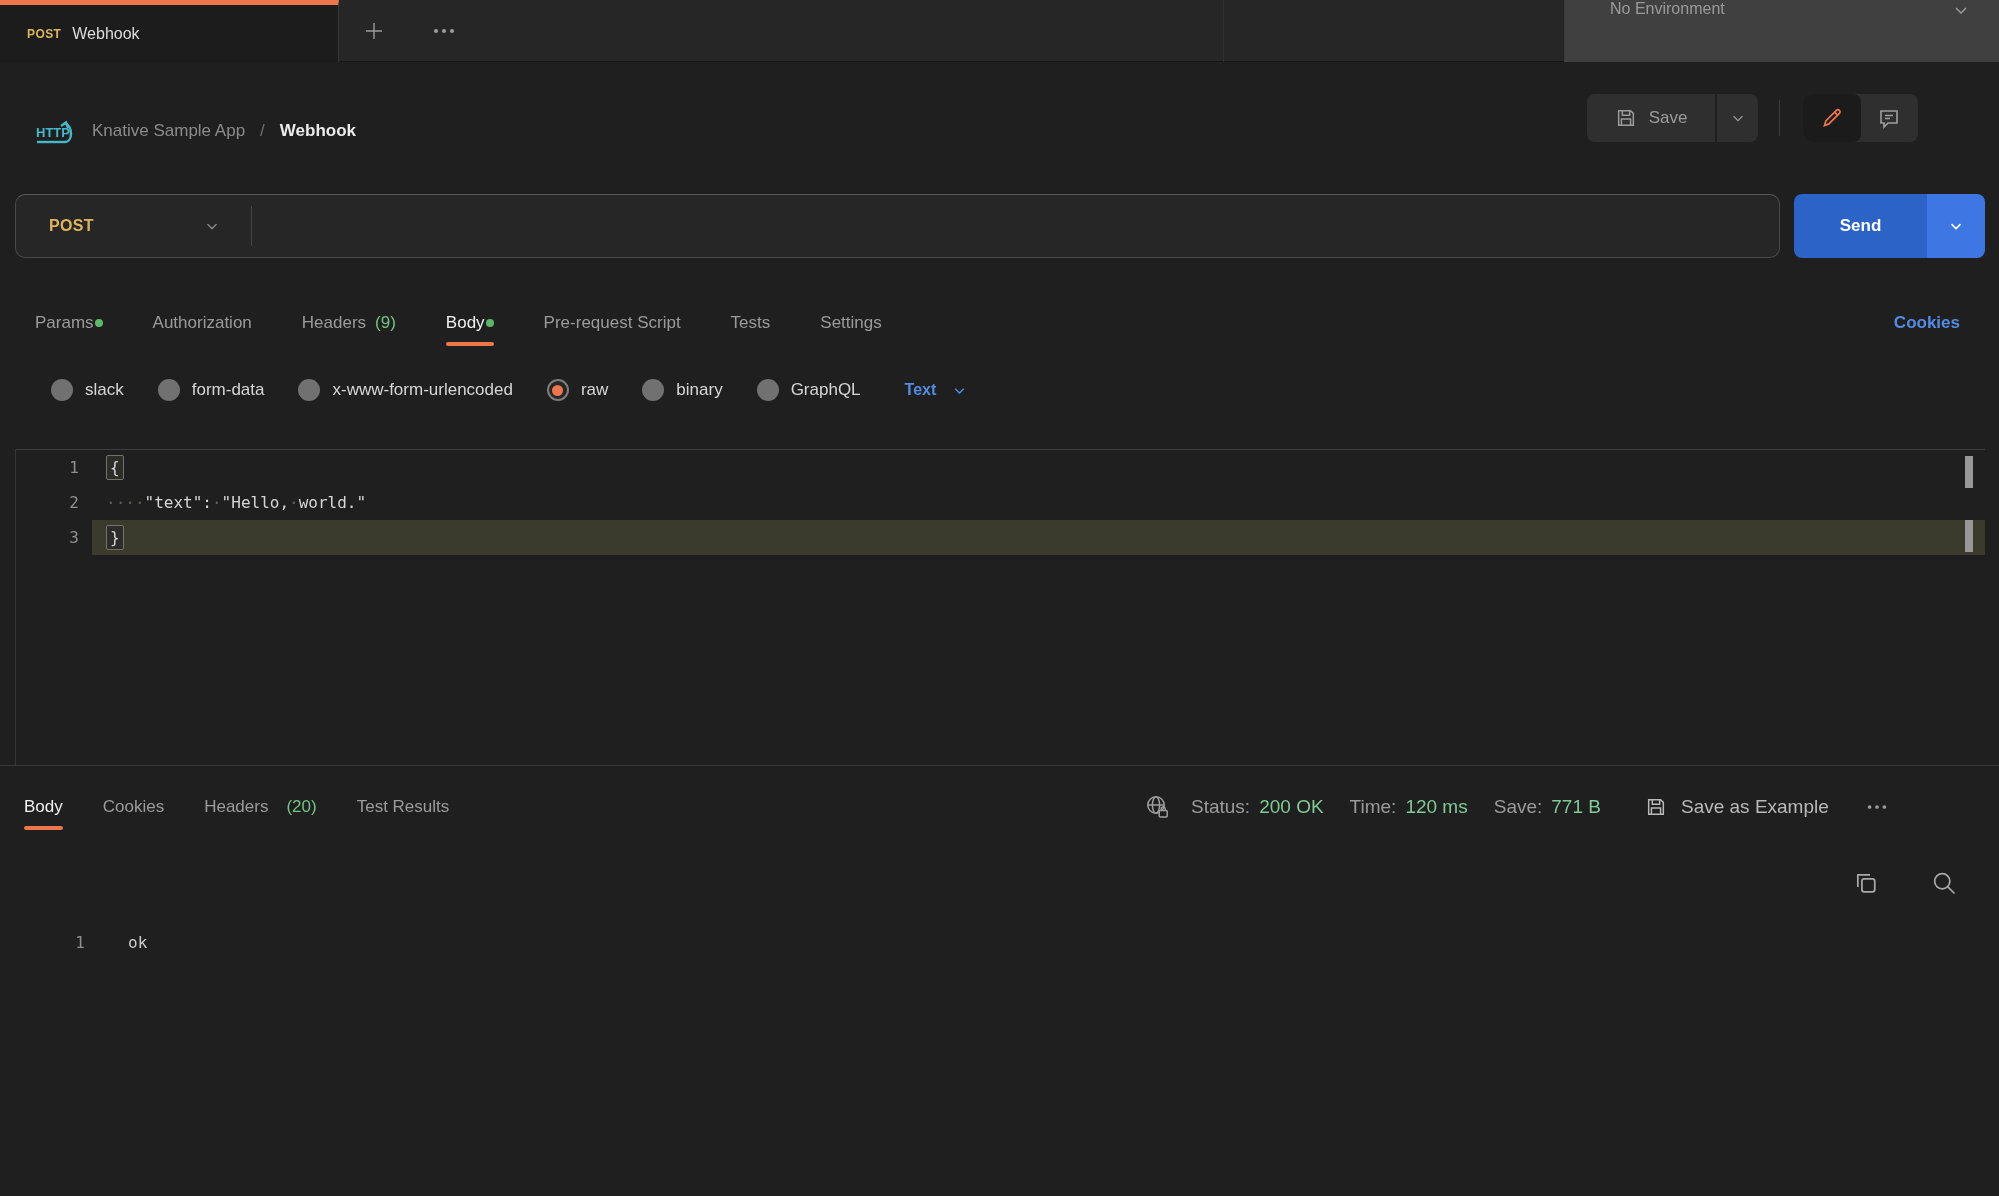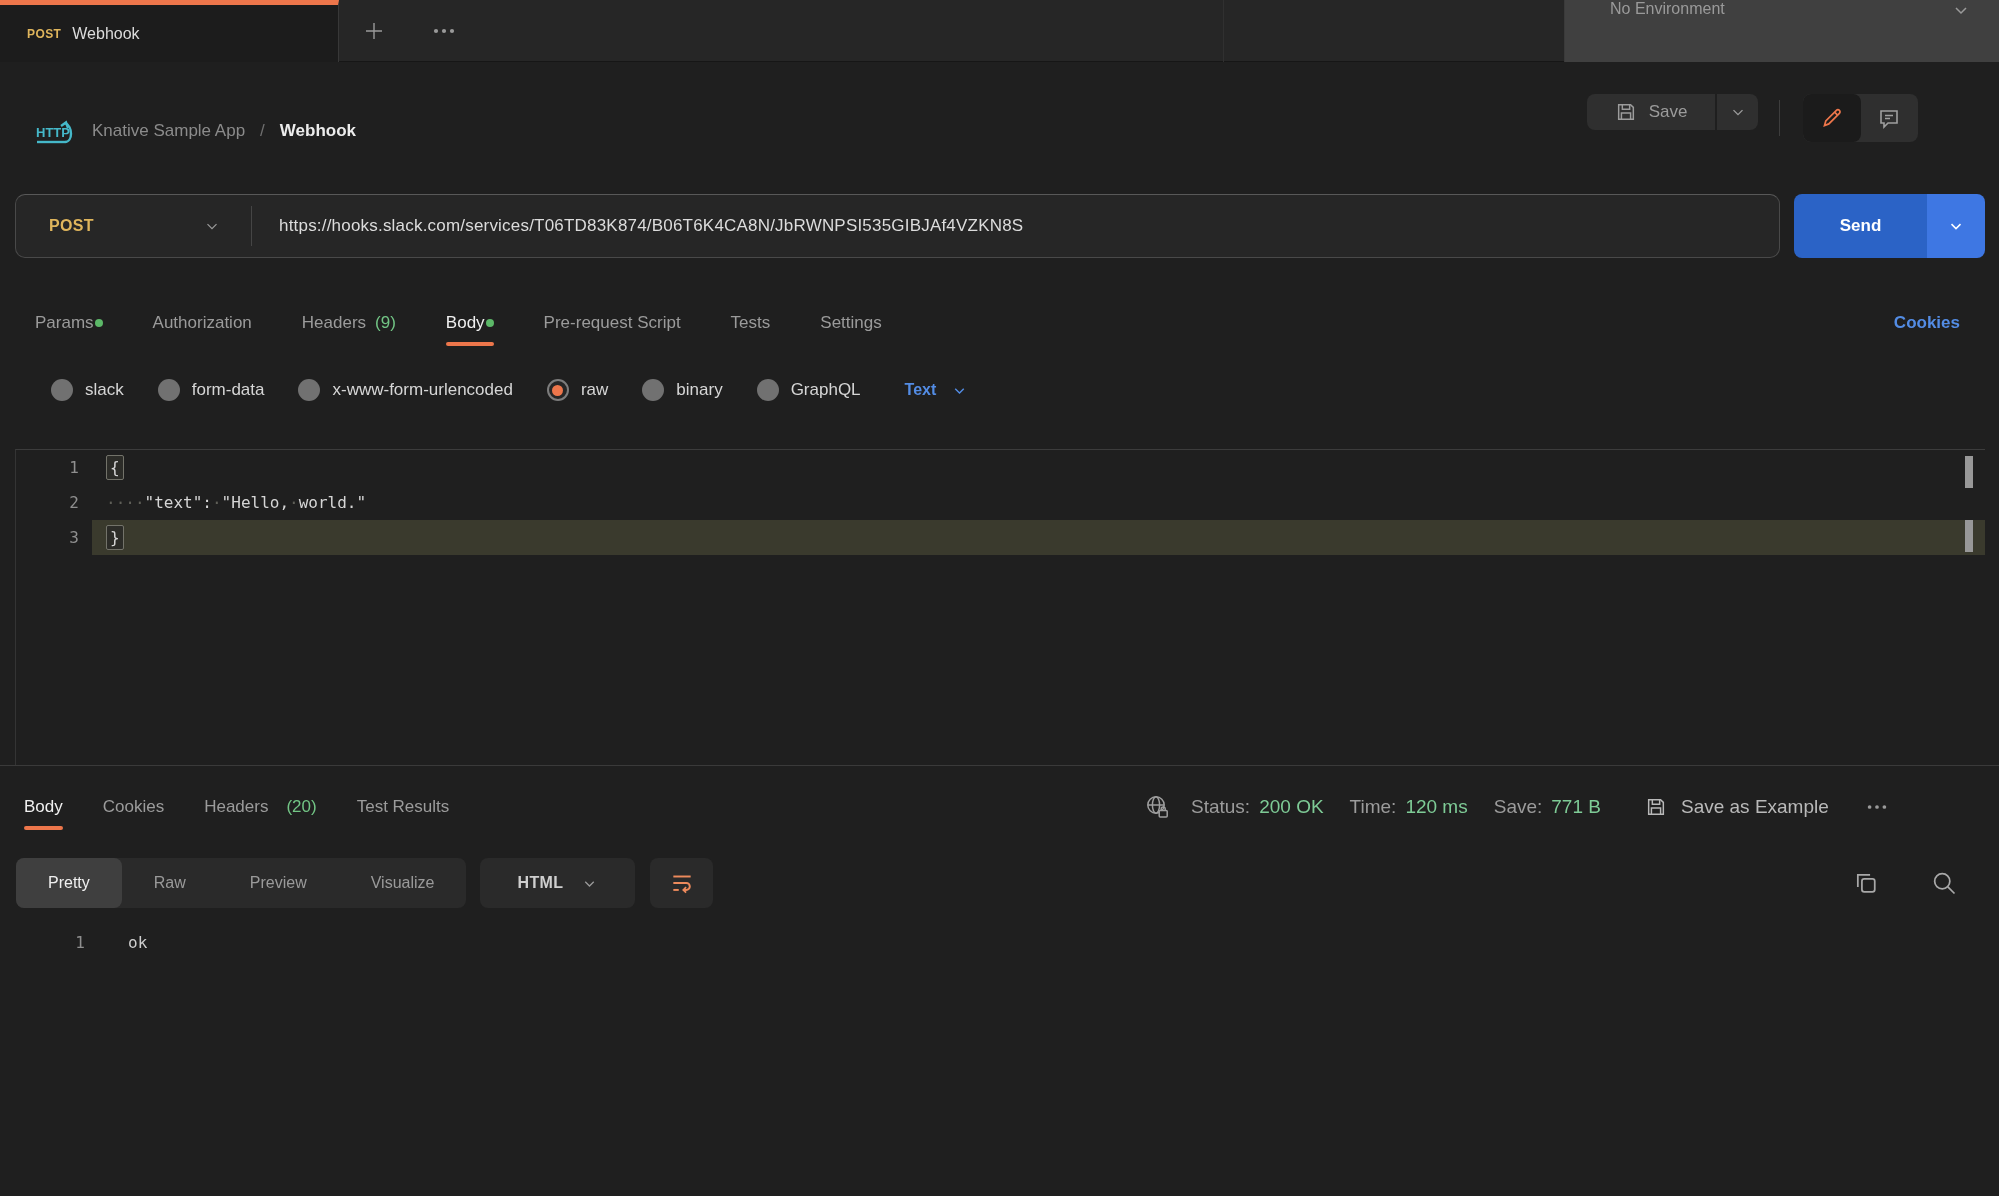--- a/index.html
+++ b/index.html
@@ -26,21 +26,21 @@
   .env-label { margin-left:45px; font-size:16px; color:#9a9a9a; }
   .env-chevron { position:absolute; right:28px; color:#9a9a9a; }
 
   
   .breadcrumb { position:absolute; top:108px; left:35px; height:46px; display:flex;
                 align-items:center; gap:15px; font-size:17px; }
   .crumb-collection { color:#8b8b8b; }
   .crumb-sep { color:#6f6f6f; }
   .crumb-request { color:#ececec; font-weight:600; }
 
-  .save-group { position:absolute; top:94px; left:1587px; height:36px; display:flex; }
+  .save-group { position:absolute; top:94px; left:1587px; height:48px; display:flex; }
   .save-main { width:128px; background:#2f2f2f; border-radius:8px 0 0 8px; display:flex;
                align-items:center; justify-content:center; gap:12px; color:#9c9c9c;
                font-size:17px; cursor:pointer; }
   .save-chev { width:41px; margin-left:2px; background:#2f2f2f; border-radius:0 8px 8px 0;
                display:flex; align-items:center; justify-content:center; color:#9c9c9c; cursor:pointer; }
   .hdr-divider { position:absolute; top:100px; left:1779px; width:1px; height:36px; background:#3d3d3d; }
   .edit-group { position:absolute; top:94px; left:1803px; width:115px; height:48px;
                 background:#2f2f2f; border-radius:8px; display:flex; overflow:hidden; }
   .edit-seg { flex:1; display:flex; align-items:center; justify-content:center; cursor:pointer; }
   .edit-seg.selected { background:#1b1b1b; border-radius:8px; color:#ed764b; }
@@ -218,21 +218,20 @@
   <div class="url-bar">
     <div class="method-select">
       <span class="method-label">POST</span>
       <span class="method-chevron">
         <svg width="18" height="18" viewBox="0 0 24 24" fill="none" stroke="currentColor" stroke-width="1.6">
             <path d="M6 9.5l6 6 6-6"></path>
           </svg>
       </span>
     </div>
     <div class="url-divider"></div>
-    <div class="url-text">https://hooks.slack.com/services/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</div>
   </div>
   <div class="send-btn">
     <div class="send-main">
       <span>Send</span>
     </div>
     <div class="send-chev">
       <svg width="18" height="18" viewBox="0 0 24 24" fill="none" stroke="currentColor" stroke-width="2">
           <path d="M6 9.5l6 6 6-6"></path>
         </svg>
     </div>
@@ -367,44 +366,20 @@
     </span>
     <span class="resp-more">
       <svg width="24" height="24" viewBox="0 0 26 24" fill="currentColor">
           <circle cx="5" cy="12" r="2"></circle>
           <circle cx="13" cy="12" r="2"></circle>
           <circle cx="21" cy="12" r="2"></circle>
         </svg>
     </span>
   </div>
 
-  <div class="resp-toolbar">
-    <div class="seg-group">
-      <div class="seg active">Pretty</div>
-      <div class="seg">Raw</div>
-      <div class="seg">Preview</div>
-      <div class="seg">Visualize</div>
-    </div>
-    <div class="html-btn">
-      <span>HTML</span>
-      <span class="chev">
-        <svg width="17" height="17" viewBox="0 0 24 24" fill="none" stroke="currentColor" stroke-width="1.8">
-            <path d="M6 9.5l6 6 6-6"></path>
-          </svg>
-      </span>
-    </div>
-    <div class="wrap-btn">
-      <svg width="26" height="26" viewBox="0 0 24 24" fill="none" stroke="currentColor" stroke-width="1.8">
-        <path d="M4 6h16"></path>
-        <path d="M4 12h12a3.2 3.2 0 0 1 0 6.4h-2.5"></path>
-        <path d="M15.8 15.8l-2.6 2.6 2.6 2.4" stroke-width="1.6"></path>
-        <path d="M4 18.4h5"></path>
-      </svg>
-    </div>
-  </div>
   <div class="resp-actions">
     <span class="action-icon">
       <svg width="28" height="28" viewBox="0 0 24 24" fill="none" stroke="currentColor" stroke-width="1.5">
         <rect x="8.5" y="8.5" width="11" height="11" rx="2"></rect>
         <path d="M5 15.5V5h10.5"></path>
       </svg>
     </span>
     <span class="action-icon">
       <svg width="28" height="28" viewBox="0 0 24 24" fill="none" stroke="currentColor" stroke-width="1.5">
         <circle cx="10.5" cy="10.5" r="6.5"></circle>

